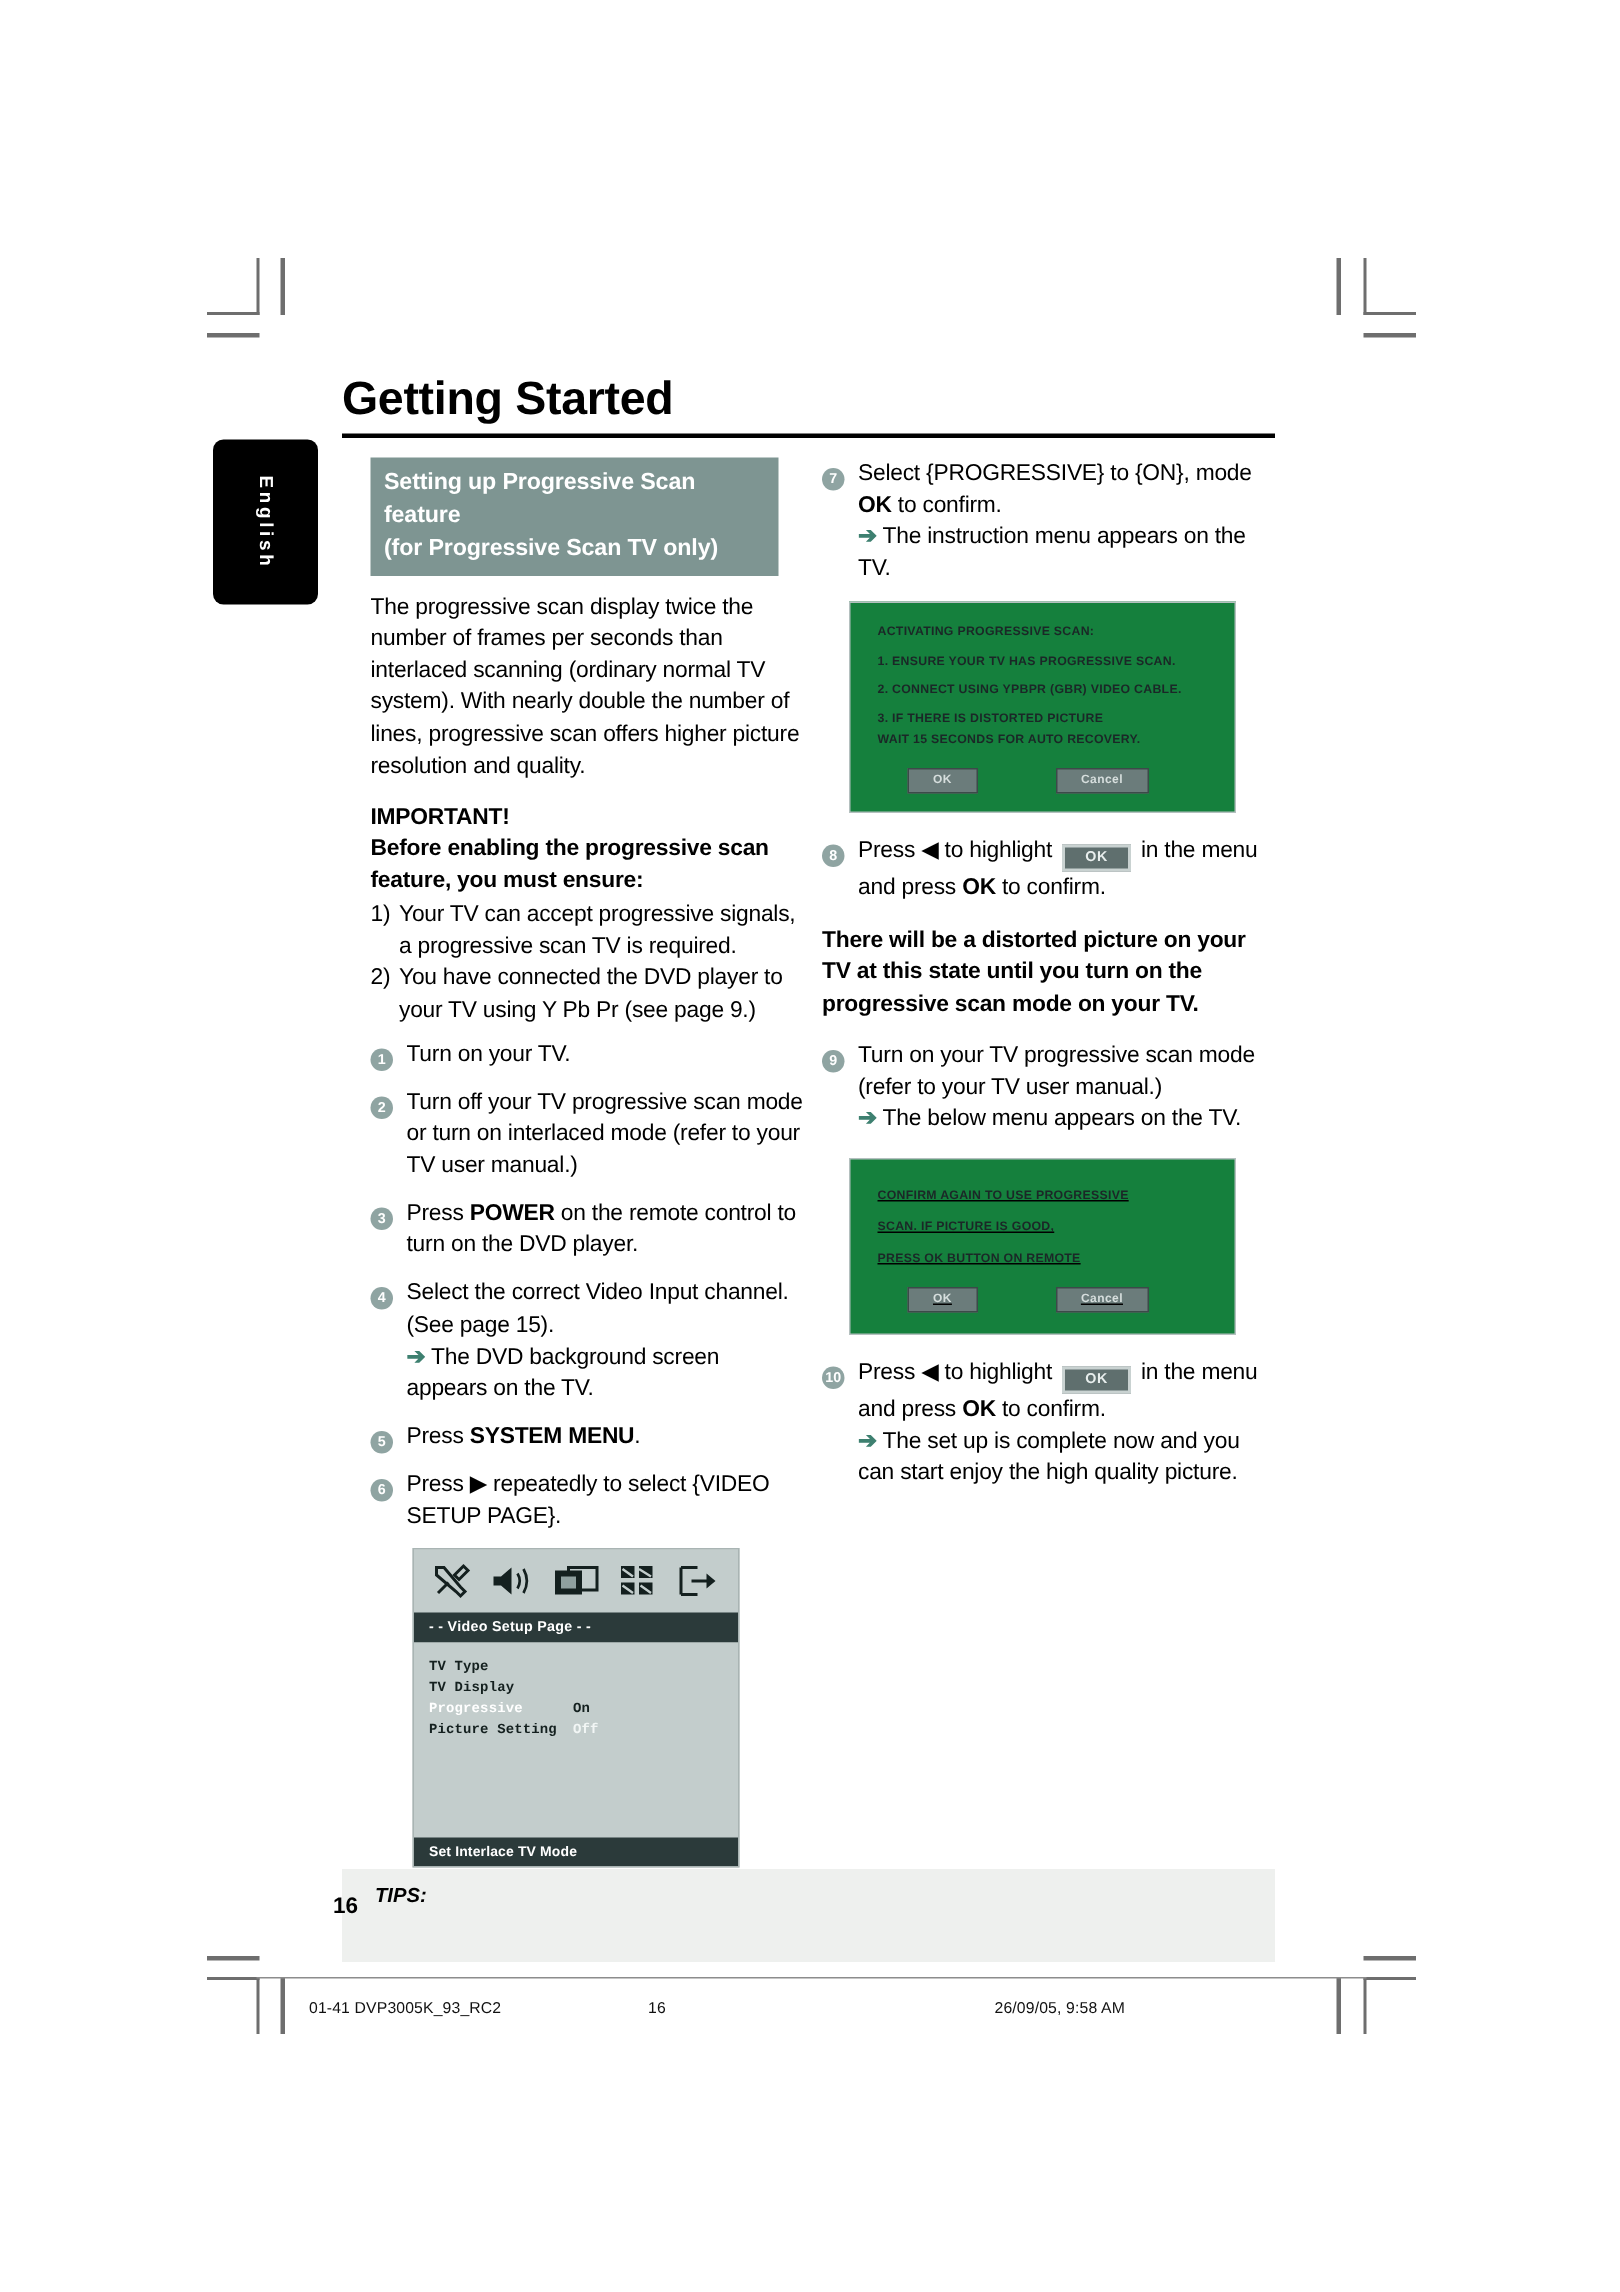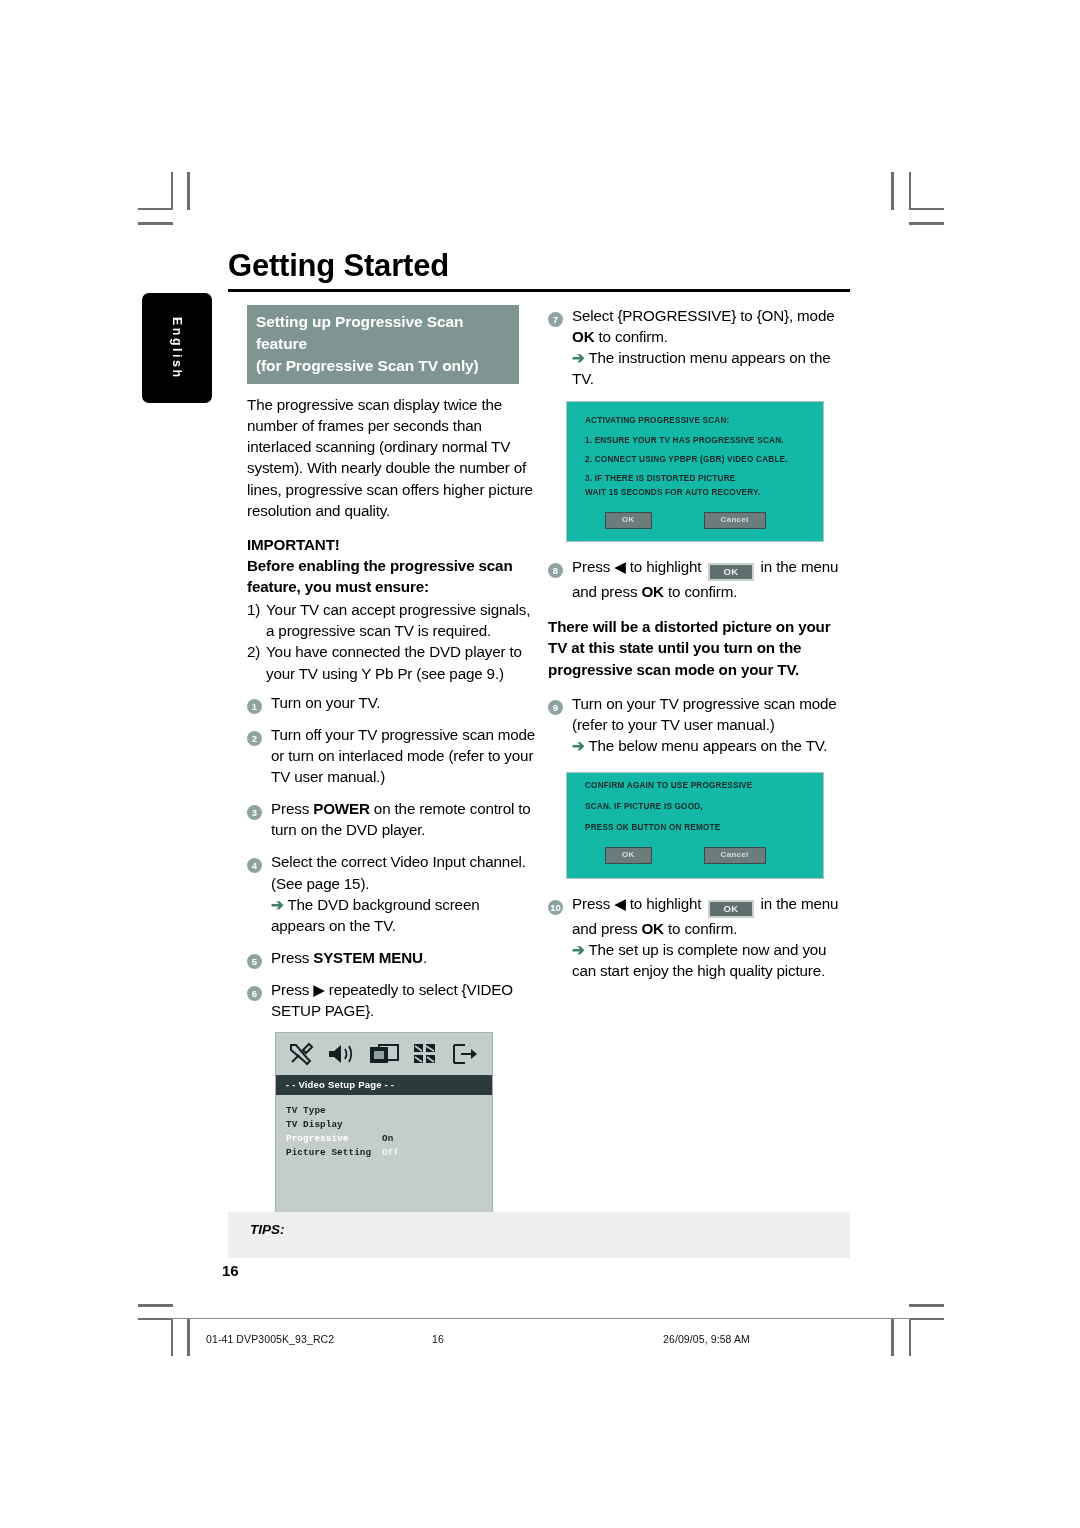--- a/index.html
+++ b/index.html
@@ -169,21 +169,21 @@
     font-size: 9.5px;
     font-weight: bold;
     letter-spacing: 0.4px;
     padding: 2px 13px 3px 13px;
     margin: 0 3px;
     line-height: 1;
   }
 
   
   .osd {
-    background: #14b8a6;
+    background: #15803d;
     border: 1px solid #b4c0bf;
     box-sizing: border-box;
     padding: 14px 18px 12px 18px;
     margin: 6px 0 14px 18px;
     width: 258px;
   }
   .osd-line {
     font-size: 8.2px;
     font-weight: bold;
     color: #1b2727;
@@ -258,23 +258,23 @@
     font-size: 9.3px;
     font-weight: bold;
     padding: 4px 10px 5px 10px;
     letter-spacing: 0.1px;
   }
 
   
   .tips {
     position: absolute;
     left: 228px;
-    top: 1212px;
+    top: 1246px;
     width: 622px;
-    height: 46px;
+    height: 62px;
     background: #eef0ee;
     box-sizing: border-box;
   }
   .tips-label {
     position: absolute;
     left: 22px;
     top: 10px;
     font-size: 13.5px;
     font-weight: bold;
     font-style: italic;
@@ -490,21 +490,21 @@
       <div class="step-body"><span>Press ◀ to highlight </span><span class="inline-ok">OK</span><span> in the menu and press </span><b>OK</b><span> to confirm.</span></div>
     </div>
 
     <p class="para bold" style="margin-top:14px;">There will be a distorted picture on your TV at this state until you turn on the progressive scan mode on your TV.</p>
 
     <div class="step">
       <div class="step-num"><span class="step-bullet">9</span></div>
       <div class="step-body"><span>Turn on your TV progressive scan mode (refer to your TV user manual.)</span><br><span class="arrow">➔</span> <span>The below menu appears on the TV.</span></div>
     </div>
 
-    <div class="osd" style="padding-top:8px; padding-bottom:14px; margin-top:16px;">
+    <div class="osd" style="padding-top:19px; padding-bottom:14px; margin-top:16px;text-decoration:underline;">
       <div class="osd-line gap">CONFIRM AGAIN TO USE PROGRESSIVE</div>
       <div class="osd-line gap">SCAN.  IF PICTURE IS GOOD,</div>
       <div class="osd-line last">PRESS OK BUTTON ON REMOTE</div>
       <div class="osd-buttons">
         <span class="osd-btn">OK</span>
         <span class="osd-btn">Cancel</span>
       </div>
     </div>
 
     <div class="step">

